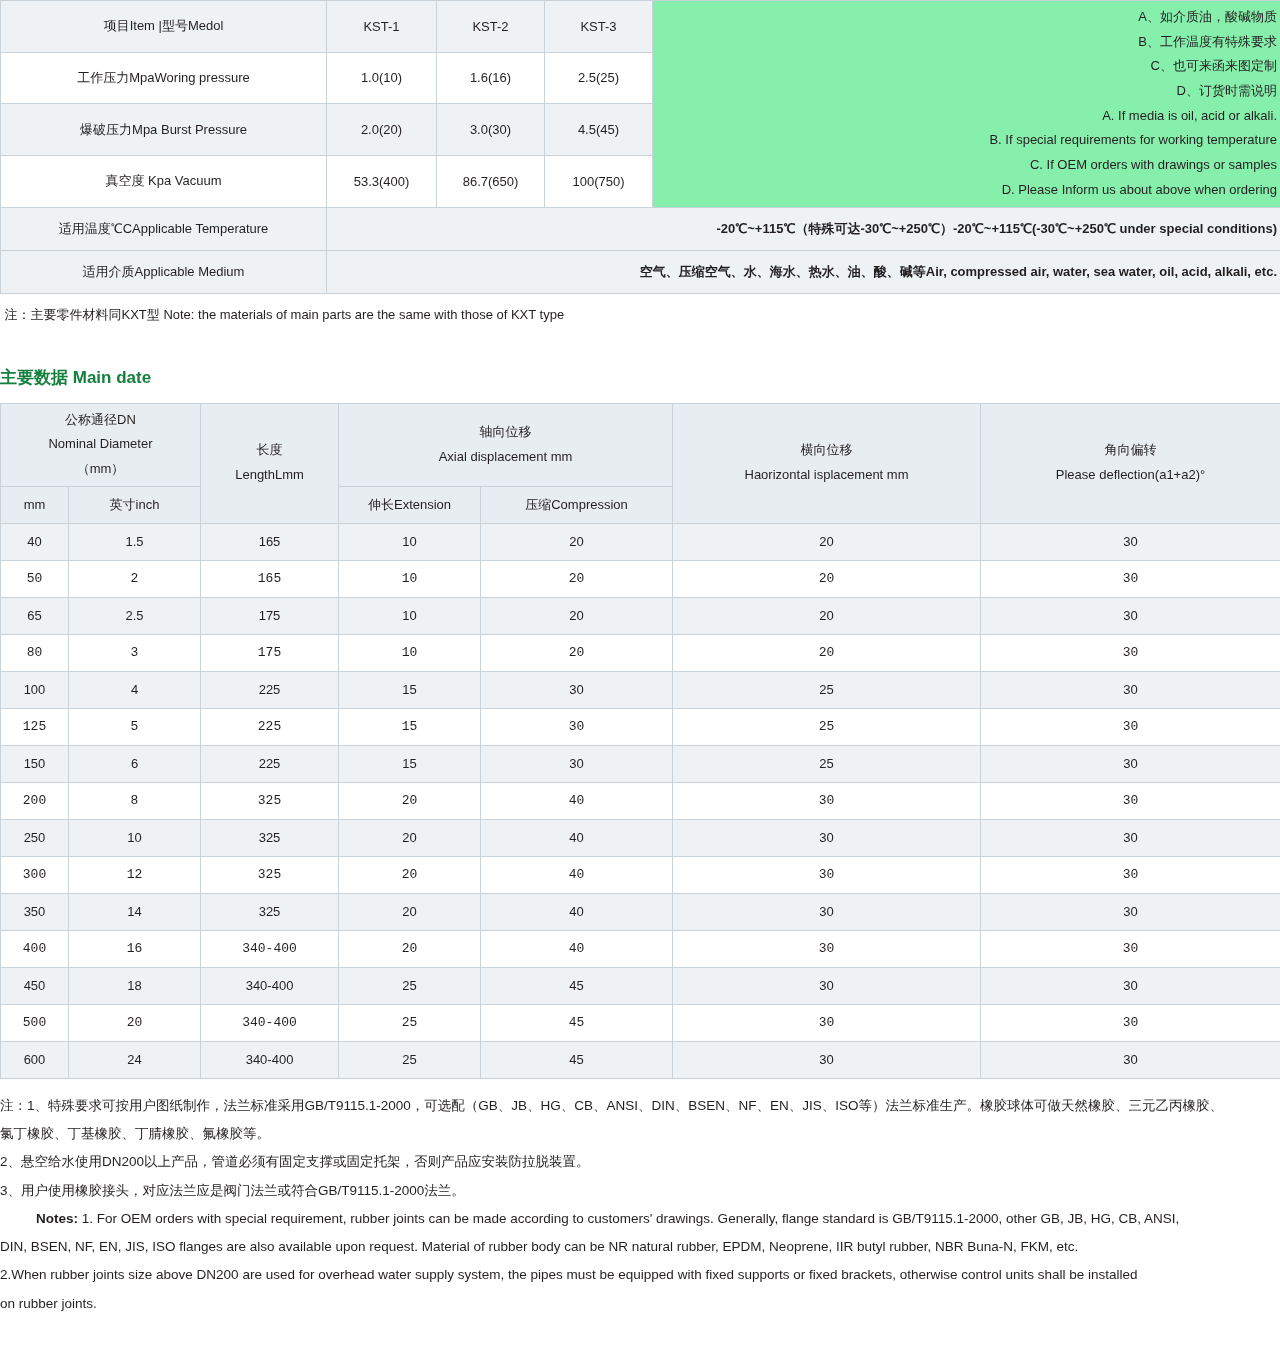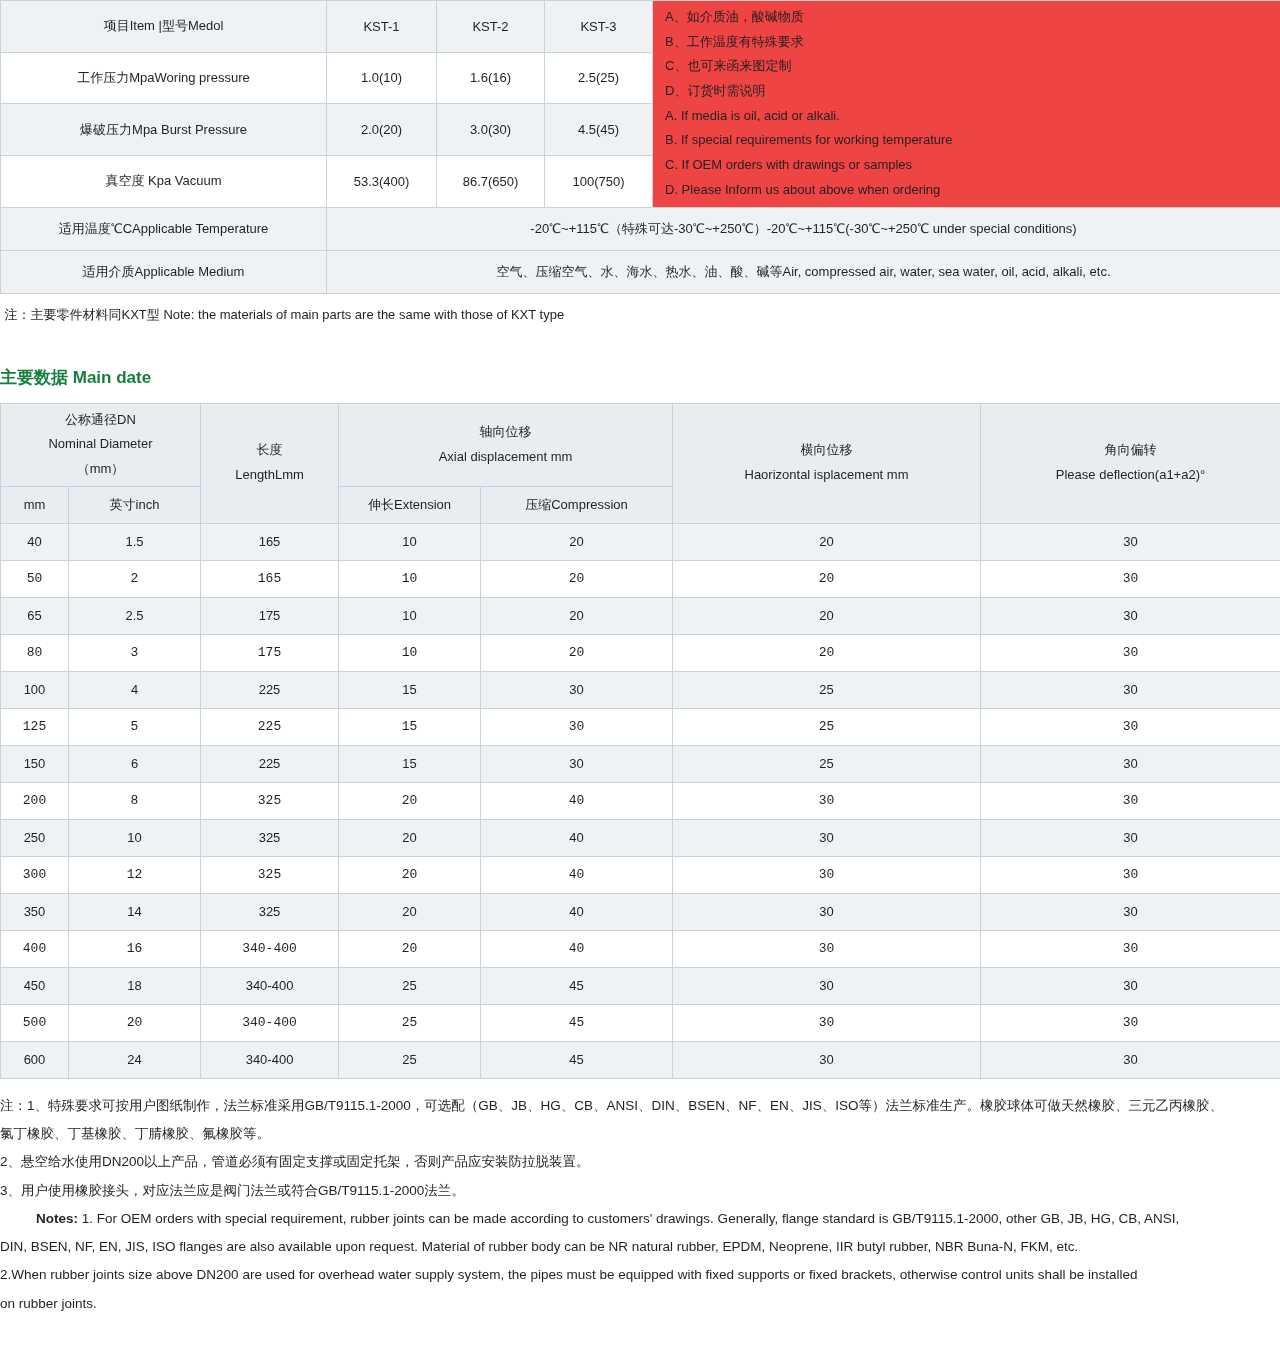--- a/index.html
+++ b/index.html
@@ -54,32 +54,33 @@
     height: 34px;
   }
   .shade {
     background: #eef2f5;
     text-align: center;
   }
   .white {
     background: #ffffff;
   }
   .note-cell {
-    text-align: left;
+    text-align: right;
     padding-left: 12px;
-    background: #ef4444;
+    background: #86efac;
     border-left: 1px solid #c9d2d8;
     line-height: 1.9;
   }
   .note-line {
     display: block;
     white-space: nowrap;
   }
   .wide-cell {
-    text-align: center;
+    text-align: right;
+    font-weight: bold;
   }
   .footnote-row td {
     text-align: left;
     padding-left: 4px;
     border: none;
     border-top: 1px solid #f97316;
     background: #ffffff;
     height: 26px;
   }
 

